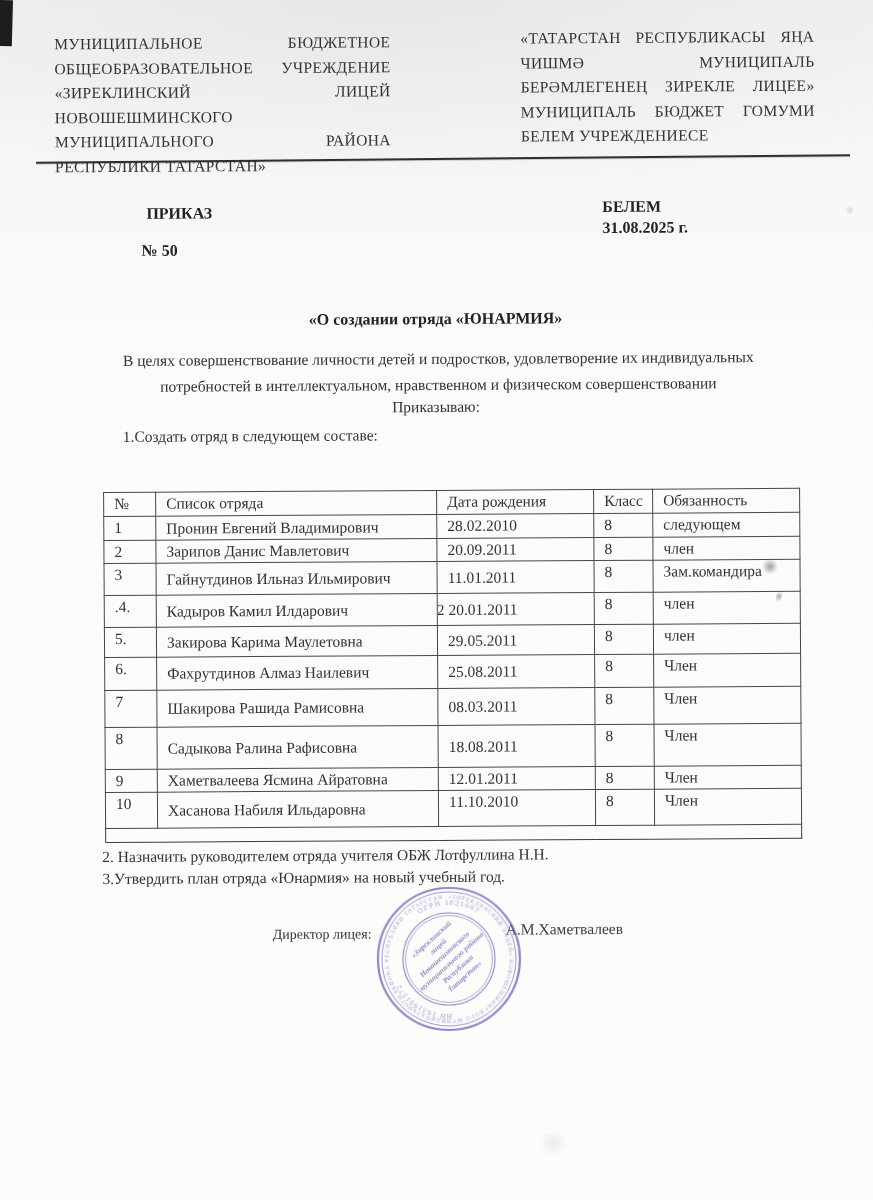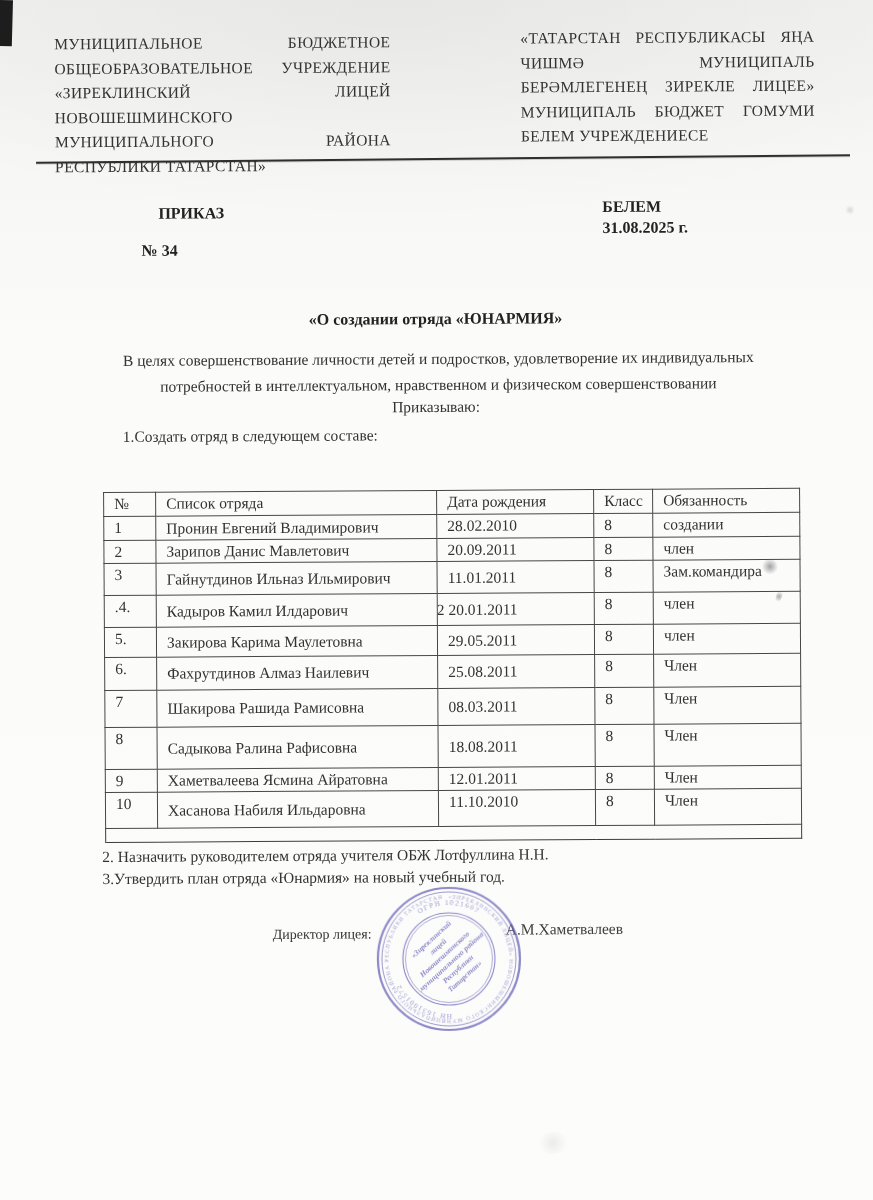--- a/index.html
+++ b/index.html
@@ -16,21 +16,21 @@
   
   .org{position:absolute;font-size:15.5px;line-height:24.6px;text-align:justify;
        letter-spacing:0.4px;color:#333;}
   .org-left{left:57px;top:30px;width:336px;}
   .org-right{left:523px;top:27px;width:294px;}
   .rule{position:absolute;left:38px;top:158px;width:814px;height:2px;background:#2f2f2f;
         transform:rotate(-0.18deg);box-shadow:0 1px 0 rgba(0,0,0,0.15);}
 
   
   .lbl{position:absolute;font-weight:bold;font-size:16px;color:#222;}
-  .prikaz{left:148px;top:203px;margin-left:12px;}
+  .prikaz{left:148px;top:203px;}
   .num{left:143px;top:240px;}
   .boeryk{left:604px;top:199px;}
   .odate{left:604px;top:220px;}
 
   
   .title{position:absolute;left:0;top:310px;width:873px;text-align:center;
          font-weight:bold;font-size:16px;color:#222;}
   .body-par{position:absolute;left:78px;top:346px;width:722px;text-align:center;
             font-size:15.5px;line-height:26px;color:#333;}
   .prikazyvayu{position:absolute;left:0;top:398px;width:873px;text-align:center;
@@ -80,21 +80,21 @@
 </head>
 <body>
 
 <div class="page">
 
   <div class="org org-left">МУНИЦИПАЛЬНОЕ БЮДЖЕТНОЕ ОБЩЕОБРАЗОВАТЕЛЬНОЕ УЧРЕЖДЕНИЕ «ЗИРЕКЛИНСКИЙ ЛИЦЕЙ НОВОШЕШМИНСКОГО МУНИЦИПАЛЬНОГО РАЙОНА РЕСПУБЛИКИ ТАТАРСТАН»</div>
   <div class="org org-right">«ТАТАРСТАН РЕСПУБЛИКАСЫ ЯҢА ЧИШМӘ МУНИЦИПАЛЬ БЕРӘМЛЕГЕНЕҢ ЗИРЕКЛЕ ЛИЦЕЕ» МУНИЦИПАЛЬ БЮДЖЕТ ГОМУМИ БЕЛЕМ УЧРЕЖДЕНИЕСЕ</div>
   <div class="rule"></div>
 
   <div class="lbl prikaz">ПРИКАЗ</div>
-  <div class="lbl num">№ 34</div>
+  <div class="lbl num">№ 50</div>
   <div class="lbl boeryk">БЕЛЕМ</div>
   <div class="lbl odate">31.08.2025 г.</div>
 
   <div class="title">«О создании отряда «ЮНАРМИЯ»</div>
   <div class="body-par">В целях совершенствование личности детей и подростков, удовлетворение их индивидуальных потребностей в интеллектуальном, нравственном и физическом совершенствовании</div>
   <div class="prikazyvayu">Приказываю:</div>
   <div class="item1">1.Создать отряд в следующем составе:</div>
 
   <table class="squad">
     <colgroup>
@@ -110,21 +110,21 @@
       <td>Список отряда</td>
       <td>Дата рождения</td>
       <td>Класс</td>
       <td>Обязанность</td>
     </tr>
     <tr class="r1">
       <td class="v-top">1</td>
       <td class="v-mid">Пронин Евгений Владимирович</td>
       <td class="v-top">28.02.2010</td>
       <td class="v-top">8</td>
-      <td class="v-top">создании</td>
+      <td class="v-top">следующем</td>
     </tr>
     <tr class="r2">
       <td class="v-top">2</td>
       <td class="v-mid">Зарипов Данис Мавлетович</td>
       <td class="v-top">20.09.2011</td>
       <td class="v-top">8</td>
       <td class="v-top">член</td>
     </tr>
     <tr class="r3">
       <td class="v-top">3</td>

